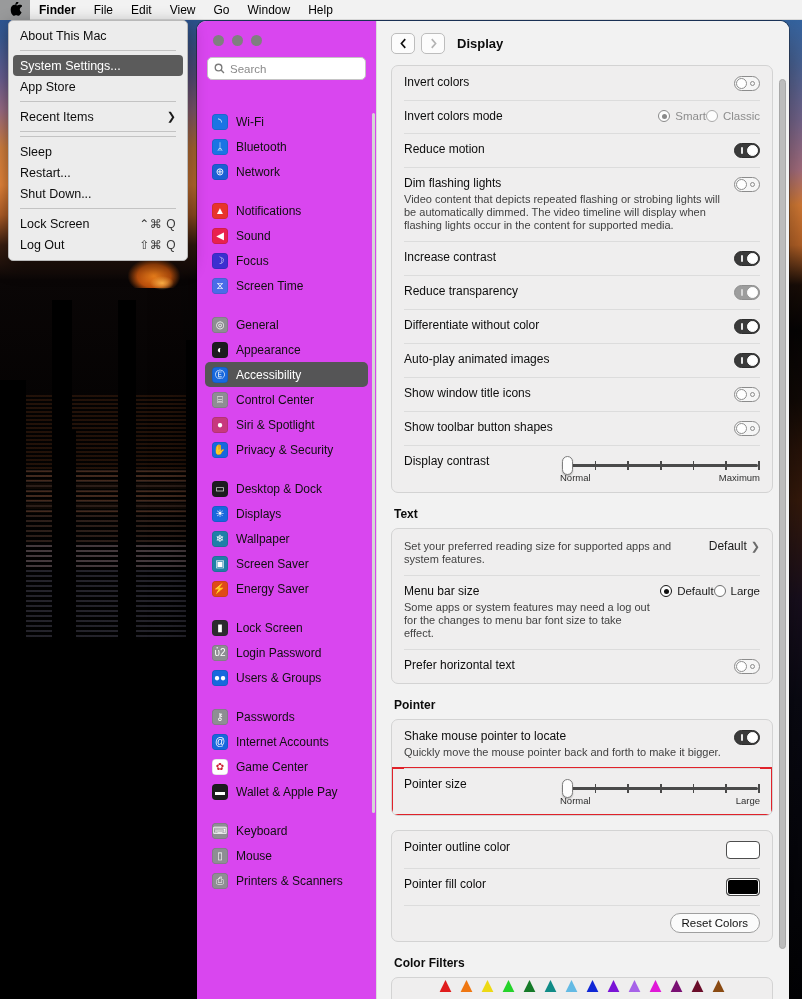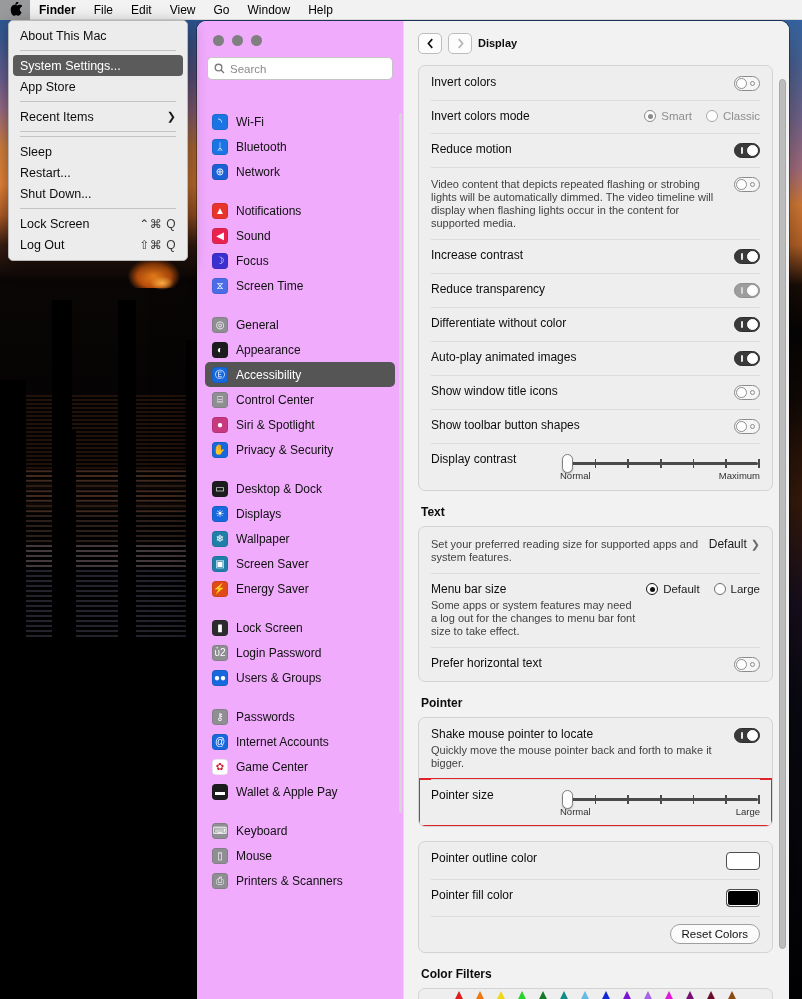--- a/index.html
+++ b/index.html
@@ -116,22 +116,22 @@
     background: #f2f2f2;
     border-radius: 9px 9px 0 0;
     box-shadow: 0 0 0 1px rgba(0,0,0,.35), 0 16px 42px rgba(0,0,0,.5);
     overflow: hidden;
     display: flex;
     z-index: 30;
   }
 
   
   #sidebar {
-    width: 207px; height: 100%;
-    background: #f0abfc;
+    width: 180px; height: 100%;
+    background: #d946ef;
     border-right: 1px solid #dcdcdc;
     padding: 0 0 0 0;
     position: relative;
   }
   #traffic { display: flex; gap: 8px; padding: 14px 0 0 16px; }
   .light { width: 11px; height: 11px; border-radius: 50%; background: #7f7f7f; }
   #search-wrap { padding: 11px 10px 0 10px; }
   #search-box {
     height: 23px; background: #fff; border: 1px solid #c4c4c4;
     border-radius: 5px; display: flex; align-items: center; padding: 0 6px;
@@ -166,21 +166,21 @@
     height: 44px; display: flex; align-items: center; gap: 6px;
     padding: 0 0 0 14px;
   }
   .navbtn {
     width: 24px; height: 21px; border: 1px solid #bdbdbd; border-radius: 5px;
     background: #fcfcfc; display: flex; align-items: center; justify-content: center;
   }
   .navbtn svg { width: 7px; height: 11px; fill: none; stroke-width: 1.9; }
   #nav-back svg { stroke: #111; }
   #nav-fwd  svg { stroke: #b3b3b3; }
-  #pane-title { font-size: 11px; font-weight: bold; color: #0c0c0c; margin-left: 0; }
+  #pane-title { font-size: 13px; font-weight: bold; color: #0c0c0c; margin-left: 6px; }
 
   #content {
     position: absolute; top: 44px; left: 0; right: 0; bottom: 0;
     overflow: hidden; padding: 0 16px 0 14px;
   }
   .card {
     background: #efeeee;
     border: 1px solid #d3d3d3;
     border-radius: 7px;
     margin-bottom: 14px;
@@ -222,21 +222,21 @@
   .toggle.on { background: #3a3a3a; border-color: #2d2d2d; }
   .toggle.on .knob { left: auto; right: 1px; border-color: #fff; }
   .toggle.on .mark {
     top: 3px; right: auto; left: 6px; width: 1.6px; height: 7px;
     border: none; background: #e8e8e8; border-radius: 1px;
   }
   .toggle.on.dim { background: #9d9d9d; border-color: #8f8f8f; }
   .toggle.on.dim .mark { background: #d8d8d8; }
 
   
-  .radio-group { display: flex; align-items: center; gap: 14px; }
+  .radio-group { display: flex; align-items: center; }
   .radio-opt { display: flex; align-items: center; gap: 5px; }
   .radio {
     width: 12px; height: 12px; border-radius: 50%;
     border: 1.3px solid #6f6f6f; background: #fdfdfd;
     display: flex; align-items: center; justify-content: center;
   }
   .radio.on { border-color: #151515; }
   .radio.on::after {
     content: ""; width: 5px; height: 5px; border-radius: 50%; background: #101010;
   }
@@ -583,20 +583,21 @@
             </div>
             <div class="row-right">
               <div class="toggle on">
                 <div class="knob"></div>
                 <div class="mark"></div>
               </div>
             </div>
           </div>
           <div class="row">
             <div class="row-main">
+              <div class="row-label">Dim flashing lights</div>
               <div class="row-sub">Video content that depicts repeated flashing or strobing lights will be automatically dimmed. The video timeline will display when flashing lights occur in the content for supported media.</div>
             </div>
             <div class="row-right">
               <div class="toggle">
                 <div class="knob"></div>
                 <div class="mark"></div>
               </div>
             </div>
           </div>
           <div class="row">

